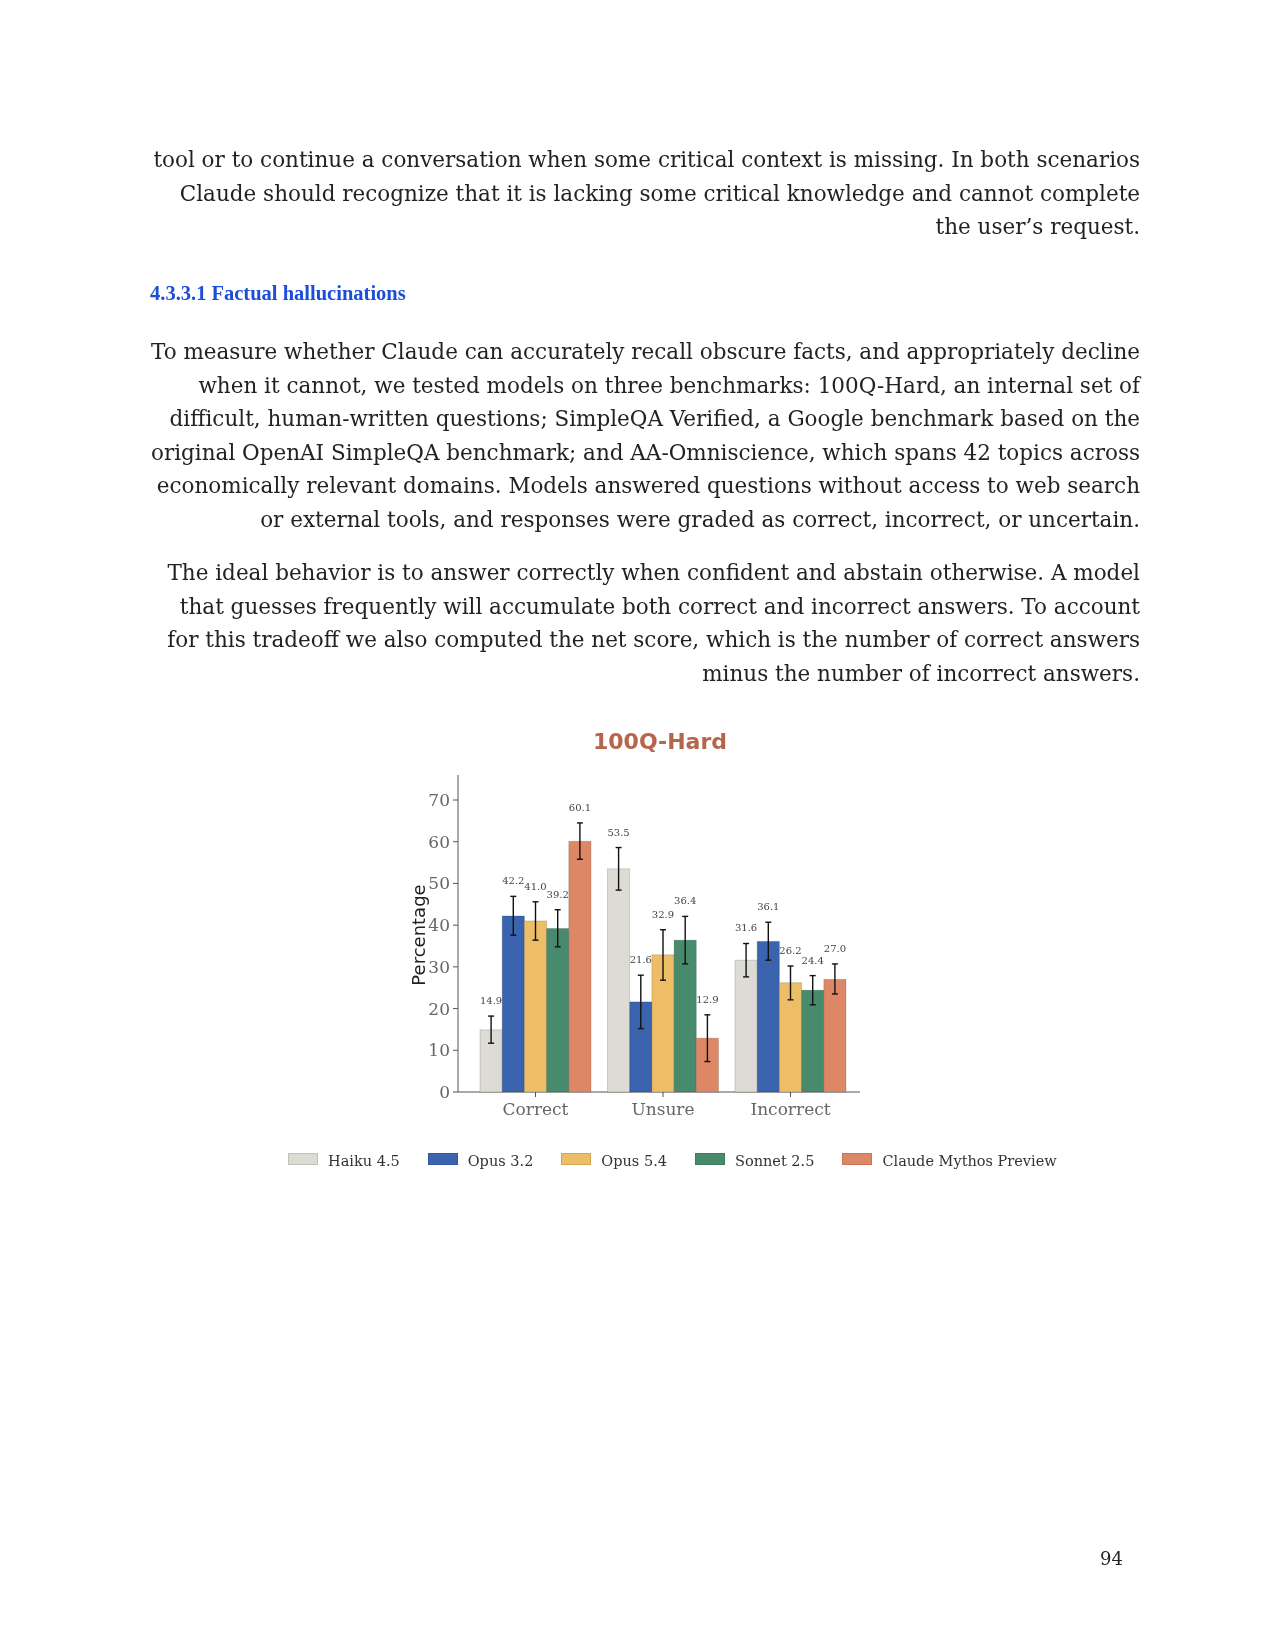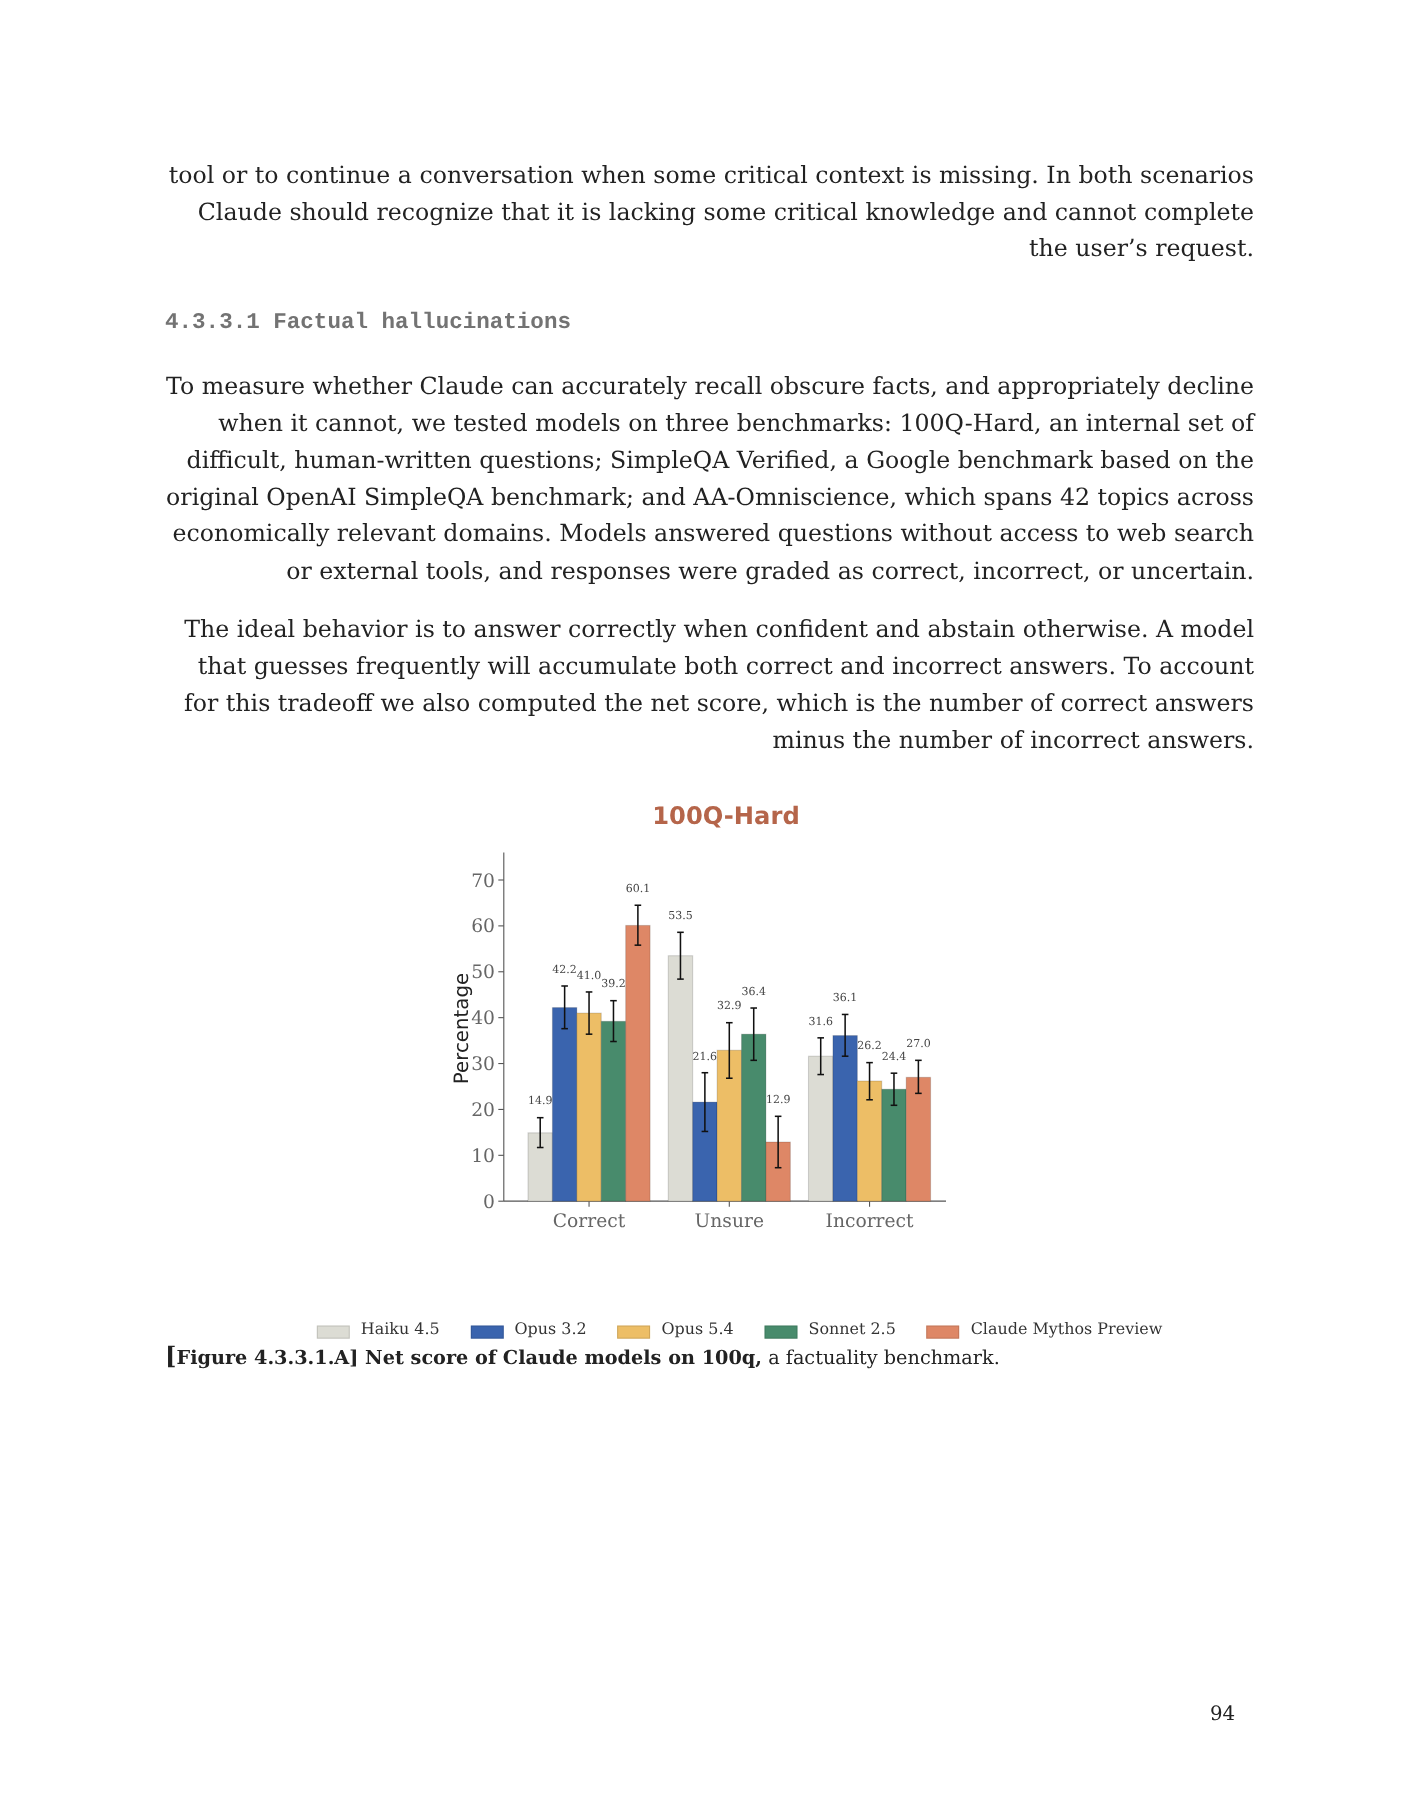--- a/index.html
+++ b/index.html
@@ -1,25 +1,25 @@
 <!DOCTYPE html>
 <html><head>
 <meta charset="utf-8">
 <style>
   html, body { margin: 0; padding: 0; background: #ffffff; }
   body { width: 1275px; height: 1650px; position: relative; overflow: hidden; color: #222; }
   .page { position: absolute; left: 0; top: 0; width: 1275px; height: 1650px; }
   .para { position: absolute; left: 150px; width: 990px; font-family: "DejaVu Serif", serif; font-size: 21.5px; line-height: 33.5px; color: #222; margin: 0; text-align: right; }
-  .heading { position: absolute; left: 150px; top: 282px; font-family: Liberation Mono, monospace; font-size: 20.5px; font-weight: bold; color: #737373; margin: 0; }
+  .heading { position: absolute; left: 150px; top: 282px; font-family: Liberation Serif, serif; font-size: 20.5px; font-weight: bold; color: #1d4ed8; margin: 0; }
   .caption { position: absolute; left: 150px; top: 1220px; font-family: "DejaVu Serif", serif; font-size: 17.5px; color: #222; margin: 0; }
   .caption b { font-weight: bold; }
   .page-num { position: absolute; left: 1100px; top: 1548px; font-family: "DejaVu Serif", serif; font-size: 18px; color: #222; }
   #chart { position: absolute; left: 0; top: 0; }
   .legend { position: absolute; top: 1153px; left: 288px; display: flex; align-items: center; font-family: "DejaVu Serif", serif; font-size: 14.5px; color: #333; }
-  .legend-item { display: flex; align-items: flex-end; margin-right: 28px; margin-top: 48px; }
+  .legend-item { display: flex; align-items: flex-start; margin-right: 28px; }
   .swatch { width: 30px; height: 12px; margin-right: 10px; box-sizing: border-box; border: 1px solid rgba(0,0,0,0.12); }
 </style>
 </head>
 <body>
 
 <div class="page">
   <p class="para" style="top:143px;">tool or to continue a conversation when some critical context is missing. In both scenarios Claude should recognize that it is lacking some critical knowledge and cannot complete the user’s request.</p>
   <h3 class="heading">4.3.3.1 Factual hallucinations</h3>
   <p class="para" style="top:335px;">To measure whether Claude can accurately recall obscure facts, and appropriately decline when it cannot, we tested models on three benchmarks: 100Q-Hard, an internal set of difficult, human-written questions; SimpleQA Verified, a Google benchmark based on the original OpenAI SimpleQA benchmark; and AA-Omniscience, which spans 42 topics across economically relevant domains. Models answered questions without access to web search or external tools, and responses were graded as correct, incorrect, or uncertain.</p>
   <p class="para" style="top:556px;">The ideal behavior is to answer correctly when confident and abstain otherwise. A model that guesses frequently will accumulate both correct and incorrect answers. To account for this tradeoff we also computed the net score, which is the number of correct answers minus the number of incorrect answers.</p>
@@ -148,16 +148,15 @@
       <div class="legend-item">
         <span class="swatch" style="background: rgb(72, 139, 108);"></span>
         <span>Sonnet 2.5</span>
       </div>
       <div class="legend-item">
         <span class="swatch" style="background: rgb(222, 135, 102);"></span>
         <span>Claude Mythos Preview</span>
       </div>
     </div>
 
-  <p class="caption"><b style="font-size:22px;">[</b><b>Figure 4.3.3.1.A] Net score of Claude models on 100q,</b><span> a factuality benchmark.</span></p>
 
   <div class="page-num">94</div>
 </div>
 
 </body></html>

